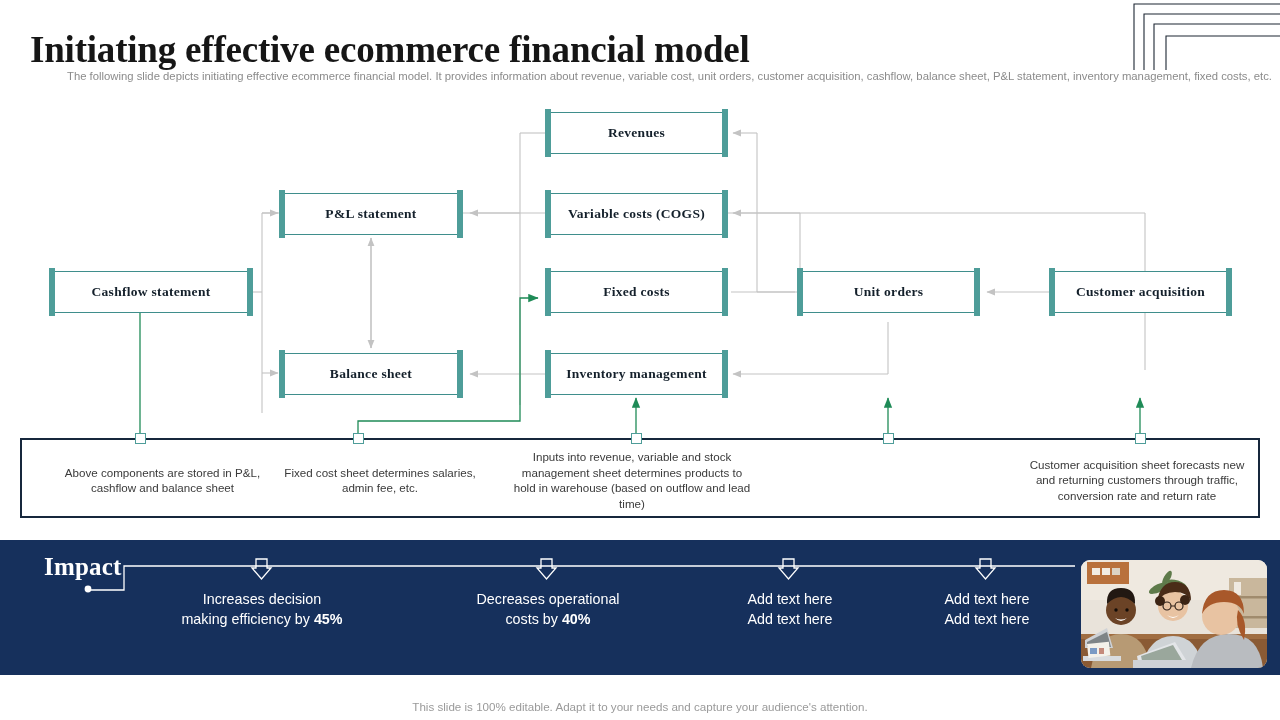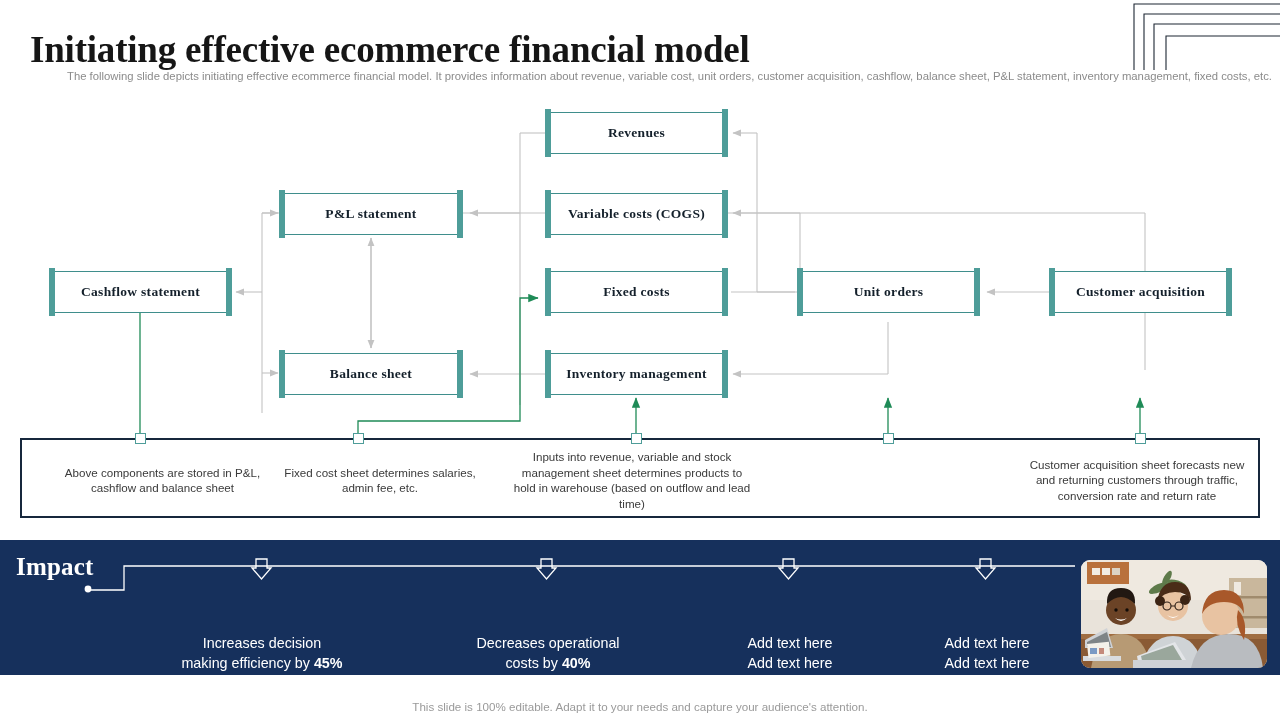--- a/index.html
+++ b/index.html
@@ -63,28 +63,28 @@
     position:absolute;width:11px;height:11px;
     background:#ffffff;border:1.2px solid #4e9d99;box-sizing:border-box;
   }
 
   
   .impact-band{
     position:absolute;left:0;top:540px;width:1280px;height:135px;
     background:#16305c;
   }
   .impact-label{
-    position:absolute;left:16px;top:13px;
+    position:absolute;left:44px;top:13px;
     font-family:"Liberation Serif", serif;
     font-weight:bold;font-size:25px;color:#ffffff;letter-spacing:0.2px;
   }
   .impact-line{position:absolute;left:0;top:0;width:1280px;height:135px;}
   .impact-item{
     position:absolute;top:50px;width:200px;text-align:center;
-    font-size:14.3px;line-height:19.5px;color:#ffffff;margin-top:44px;
+    font-size:14.3px;line-height:19.5px;color:#ffffff;
   }
   .impact-item b{font-weight:bold;}
 
   .photo{
     position:absolute;left:1081px;top:560px;width:186px;height:108px;
     border-radius:9px;overflow:hidden;
   }
 
   
   .footer{
@@ -168,21 +168,21 @@
     </div>
 
     <div class="node" style="left:545px;top:85px;width:183px;height:42px;">
       <span>Variable costs (COGS)</span>
     </div>
 
     <div class="node" style="left:279px;top:85px;width:184px;height:42px;">
       <span>P&amp;L statement</span>
     </div>
 
-    <div class="node" style="left:49px;top:163px;width:183px;height:42px;">
+    <div class="node" style="left:49px;top:163px;width:204px;height:42px;">
       <span>Cashflow statement</span>
     </div>
 
     <div class="node" style="left:545px;top:163px;width:183px;height:42px;">
       <span>Fixed costs</span>
     </div>
 
     <div class="node" style="left:797px;top:163px;width:183px;height:42px;">
       <span>Unit orders</span>
     </div>

